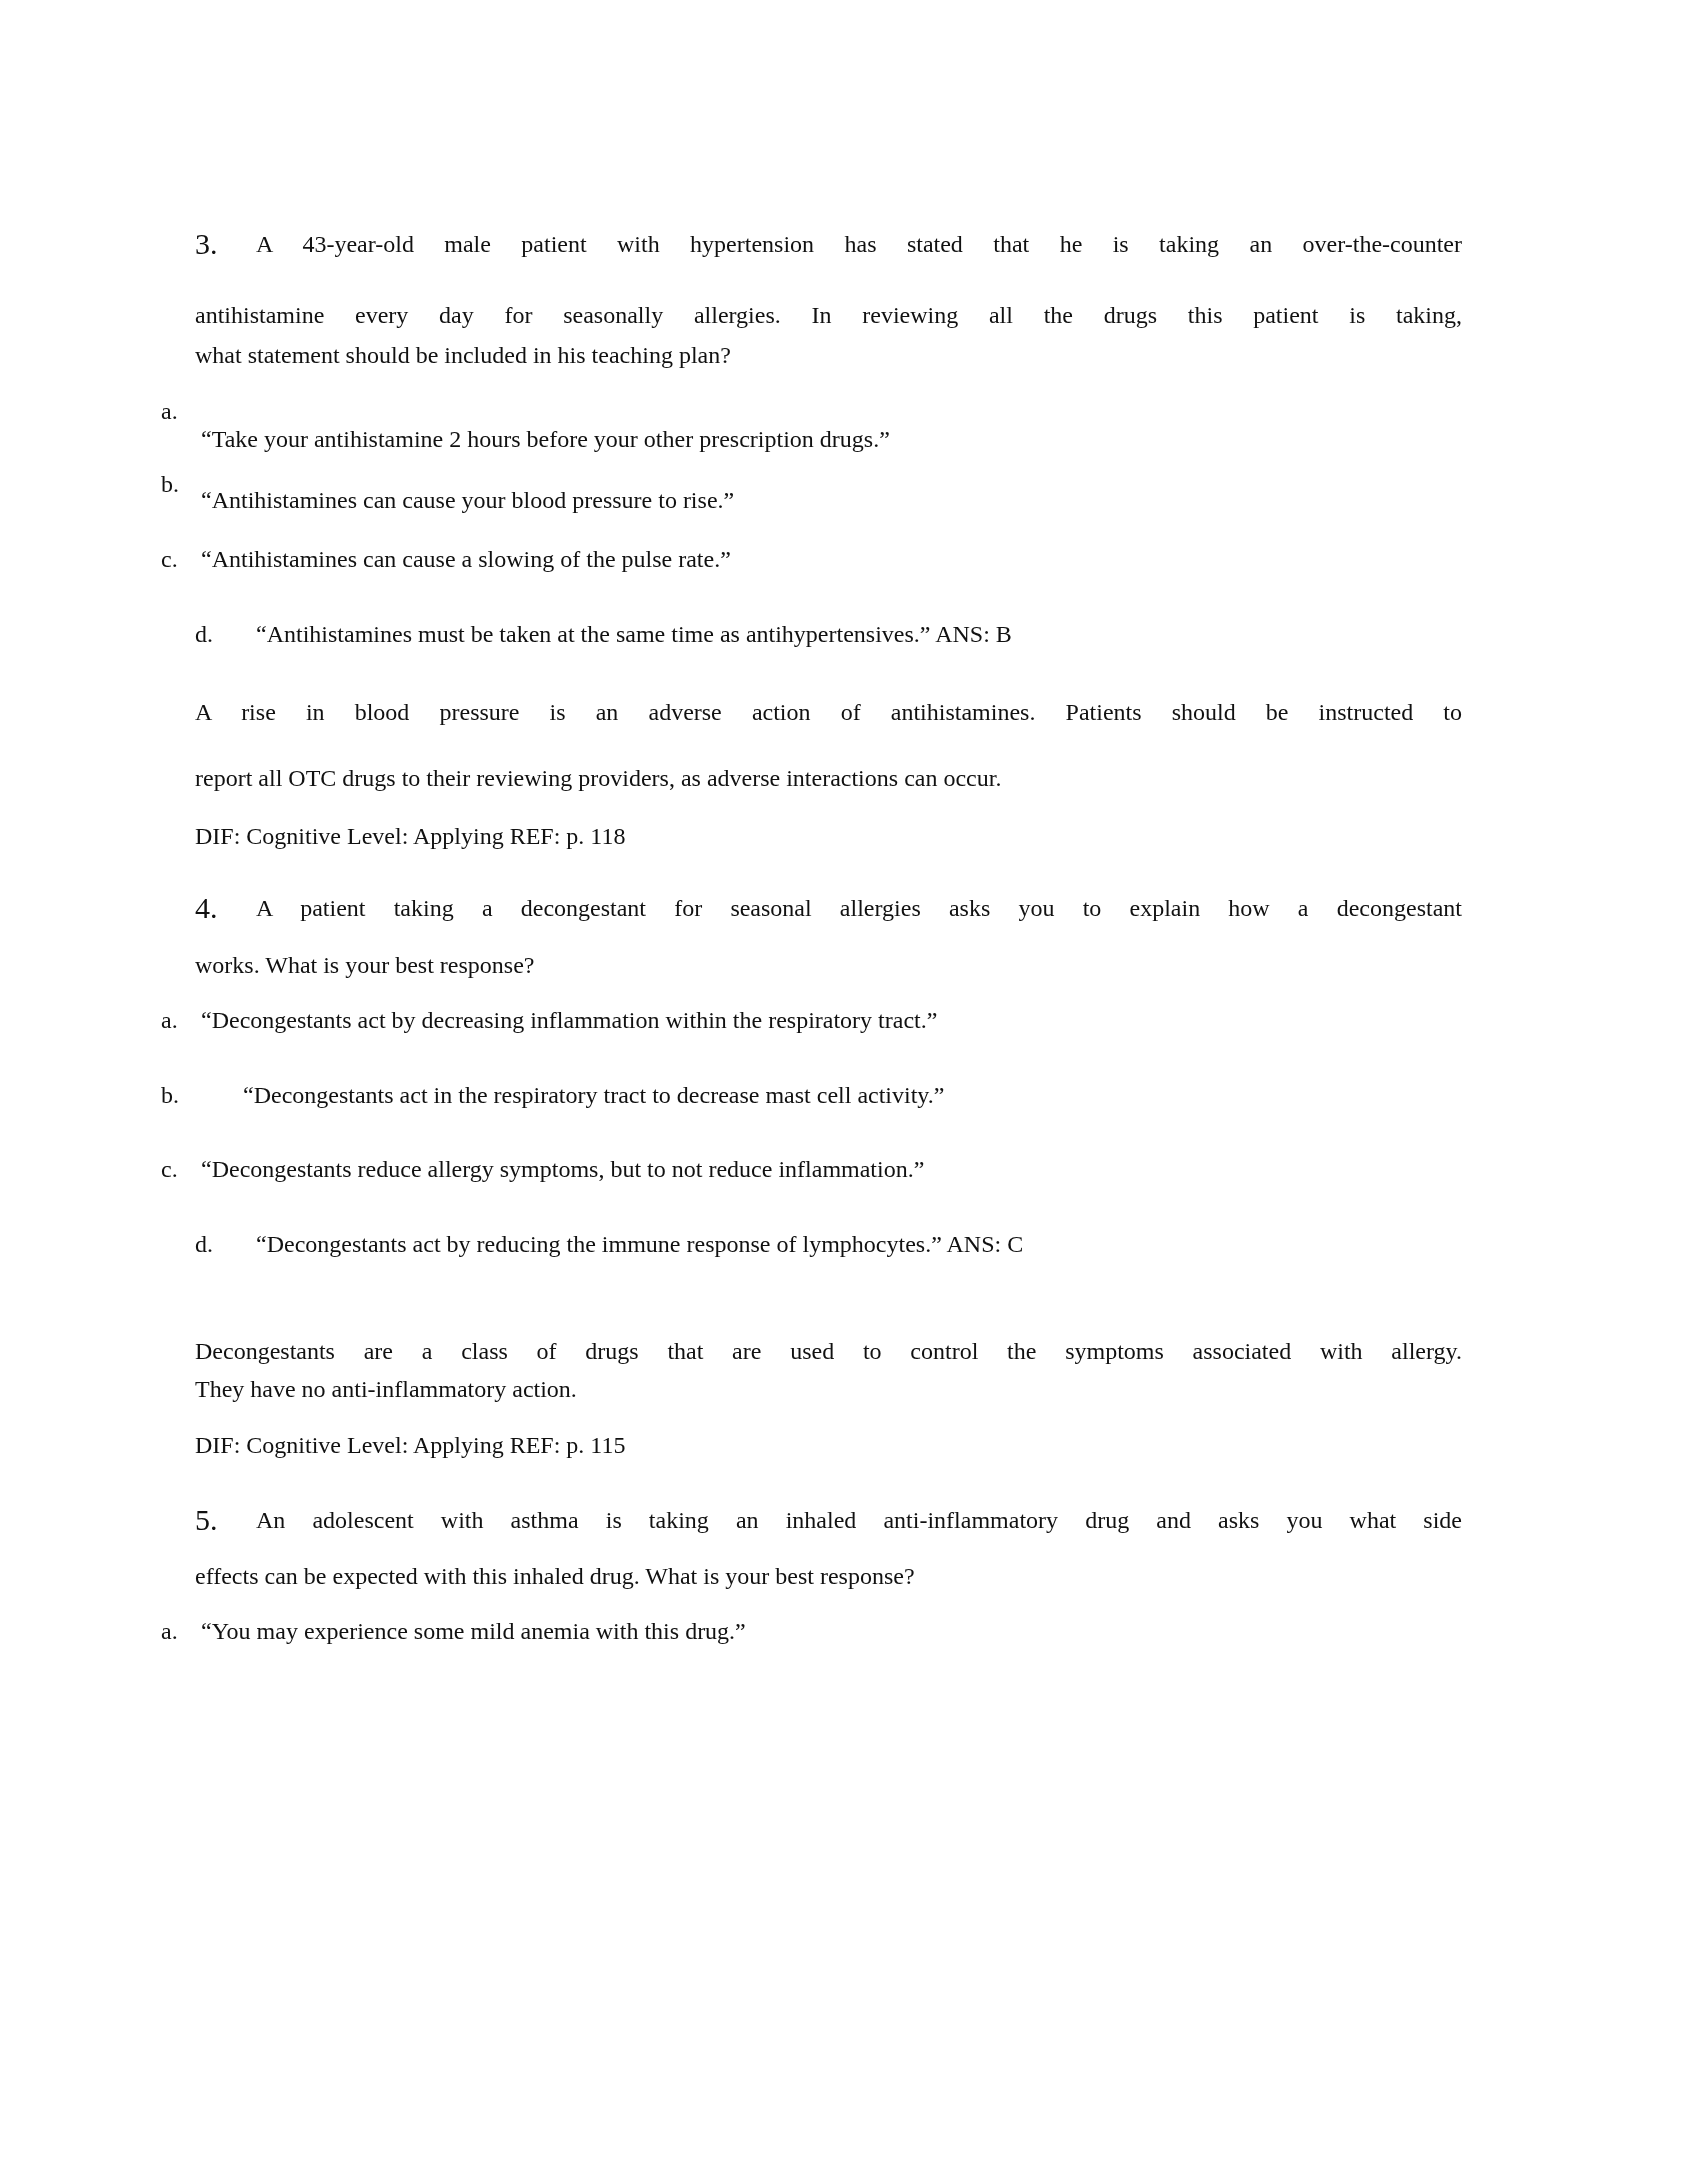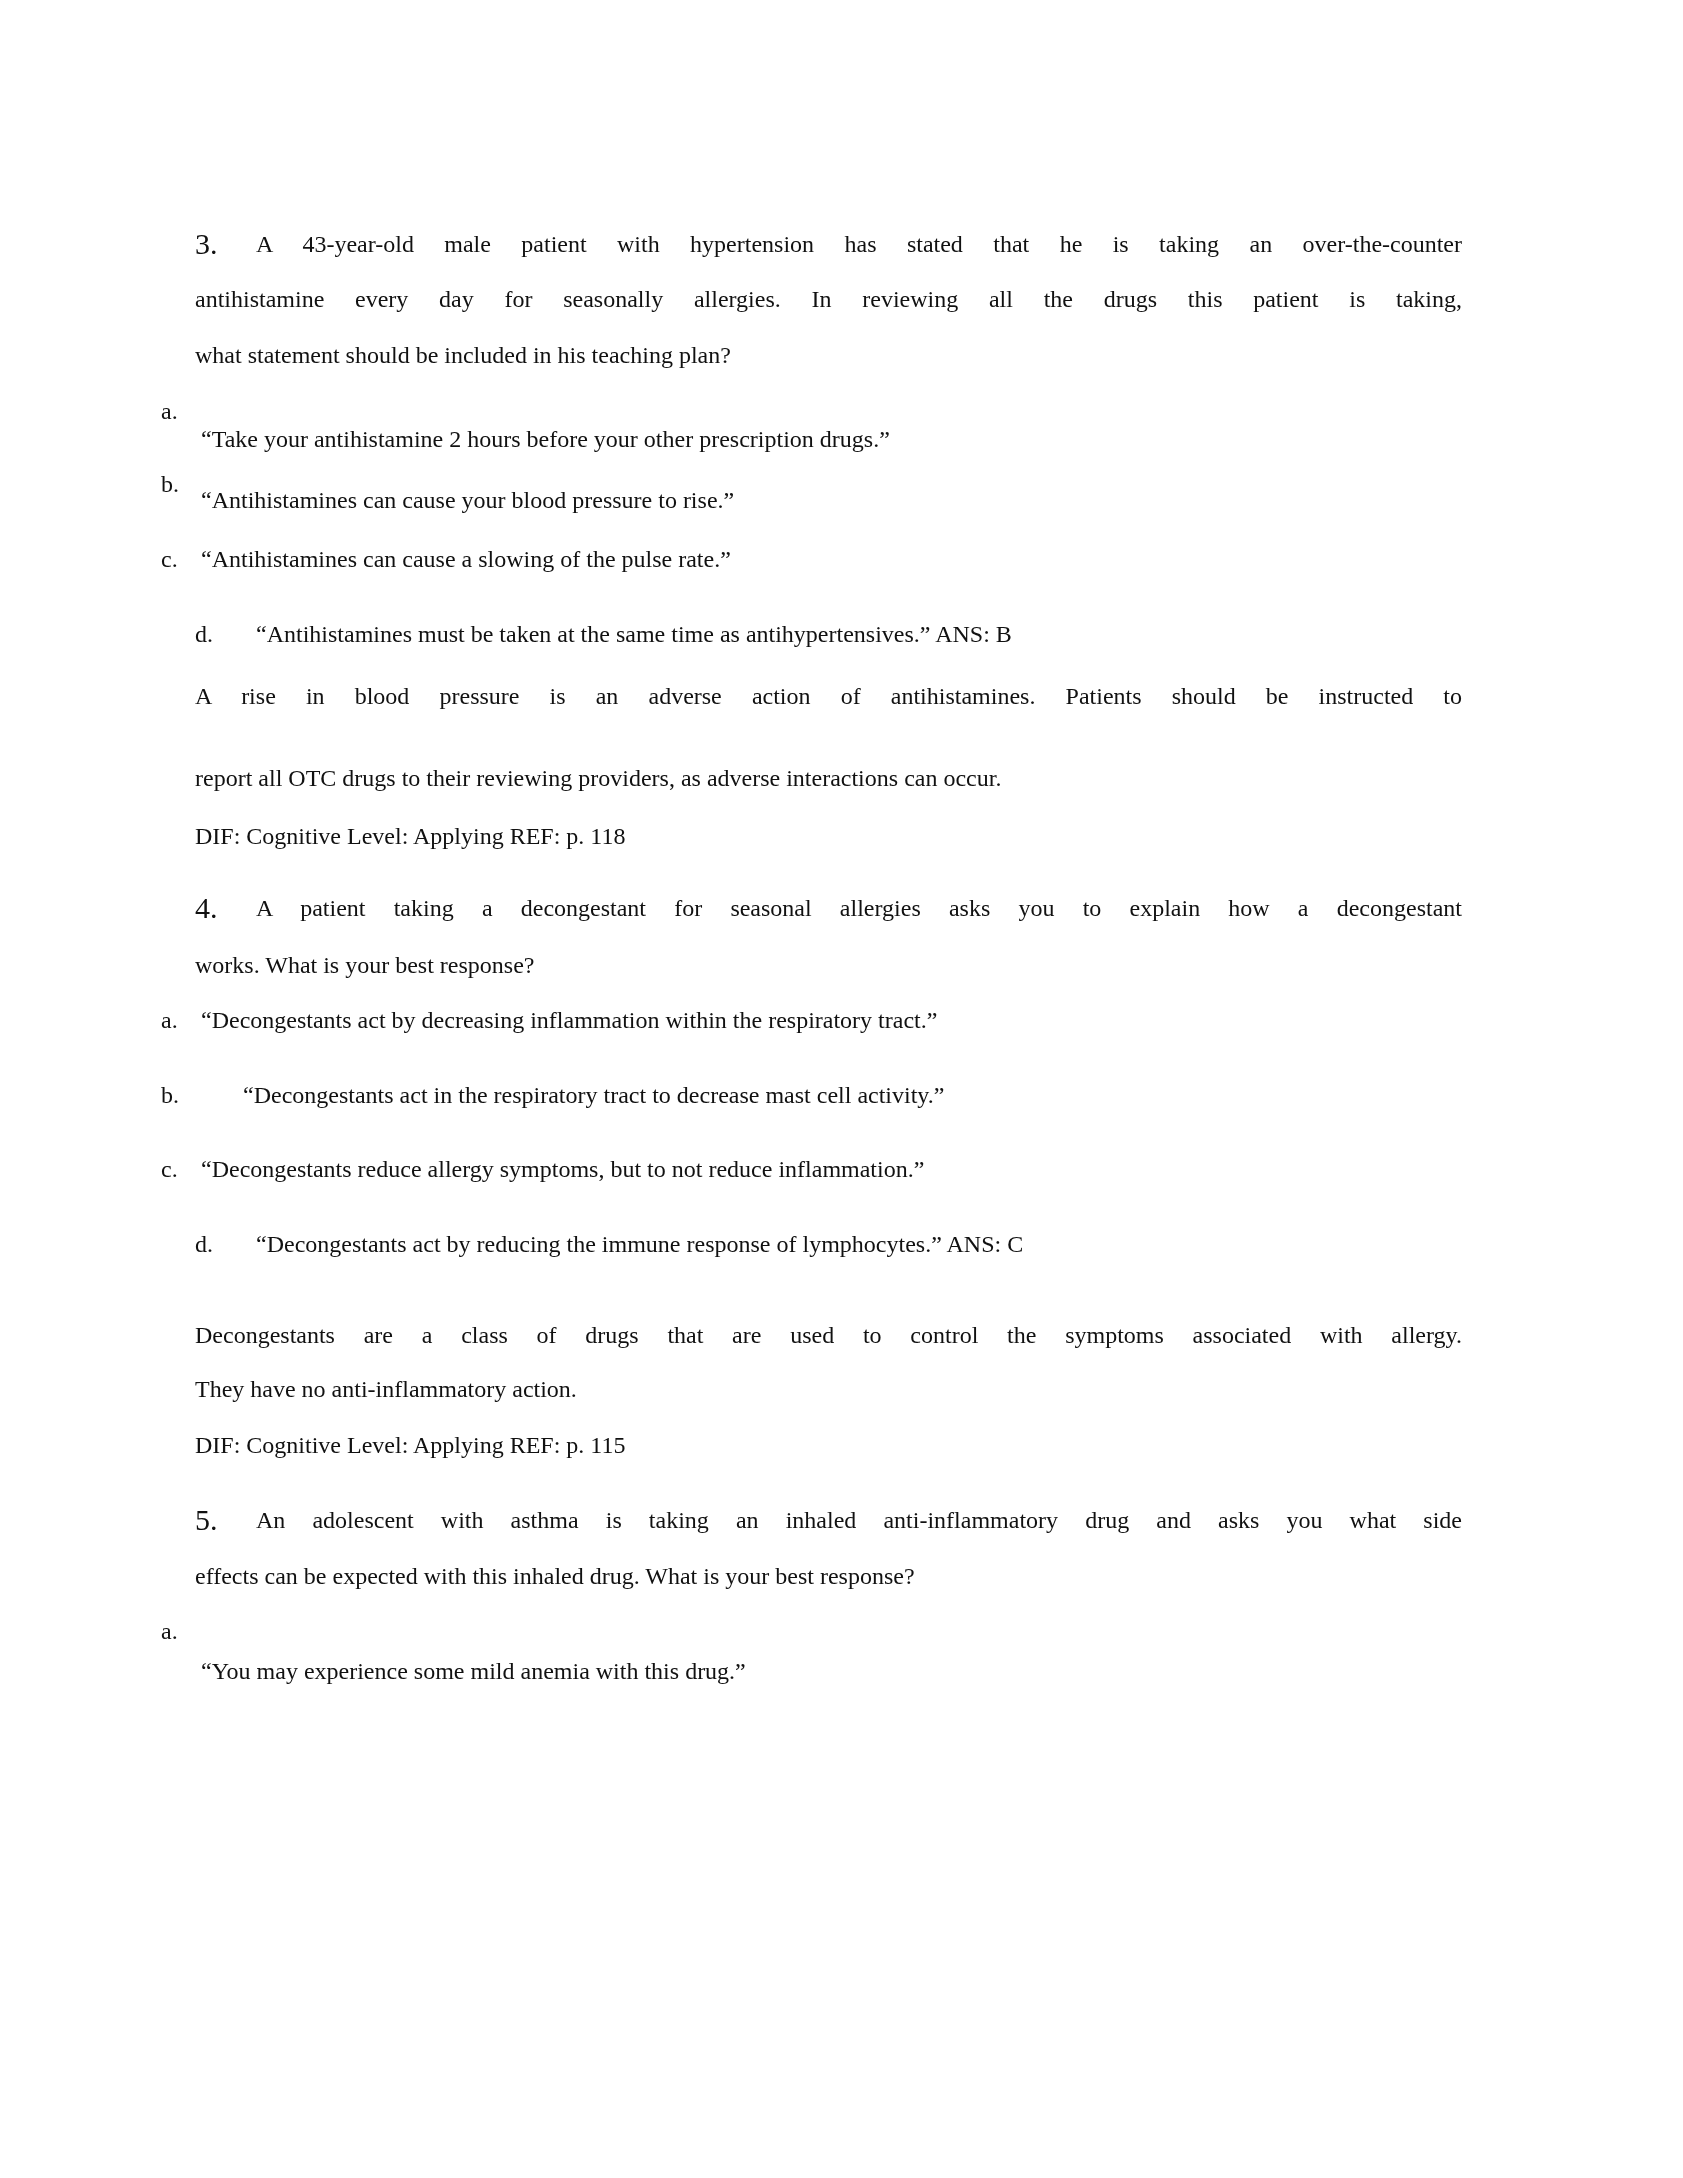--- a/index.html
+++ b/index.html
@@ -2,21 +2,21 @@
 <html><head>
 <meta charset="utf-8">
 <style>
   html, body { margin: 0; padding: 0; background: #ffffff; }
   body { width: 1683px; height: 2178px; position: relative; overflow: hidden;
          font-family: "Liberation Serif", "DejaVu Serif", serif; color: #111111; }
   .line { position: absolute; font-size: 24px; line-height: 36px; white-space: nowrap; }
   .num { position: absolute; font-size: 30px; line-height: 36px; }
   .stem { left: 256px; }
   .cont { left: 195px; }
-  .just { width: 1267px; text-align: justify; text-align-last: justify; white-space: normal; }
+  .just { width: 1267px; text-align: justify; text-align-last: justify; white-space: normal; margin-top: 16px; }
   .opt  { left: 161px; }
   .optd-label { left: 195px; }
   .optd-text  { left: 256px; }
 </style>
 </head>
 <body>
 
 <div>
   <span class="num" style="left:195px; top:226px;">3.</span>
   <span class="line stem" style="top:226px; width:1206px; text-align:justify; text-align-last:justify; white-space:normal;">A 43-year-old male patient with hypertension has stated that he is taking an over-the-counter</span>
@@ -72,16 +72,16 @@
   <span class="line cont" style="top:1427px;">DIF: Cognitive Level: Applying REF: p. 115</span>
 </div>
 
 <div>
   <span class="num" style="left:195px; top:1502px;">5.</span>
   <span class="line stem" style="top:1502px; width:1206px; text-align:justify; text-align-last:justify; white-space:normal;">An adolescent with asthma is taking an inhaled anti-inflammatory drug and asks you what side</span>
   <span class="line cont" style="top:1558px;">effects can be expected with this inhaled drug. What is your best response?</span>
 
   <div>
     <span class="line opt" style="top:1613px;">a.</span>
-    <span class="line" style="left:201px; top:1613px;margin-top:40px;">“You may experience some mild anemia with this drug.”</span>
+    <span class="line" style="left:201px; top:1613px;">“You may experience some mild anemia with this drug.”</span>
   </div>
 </div>
 
 
 </body></html>

